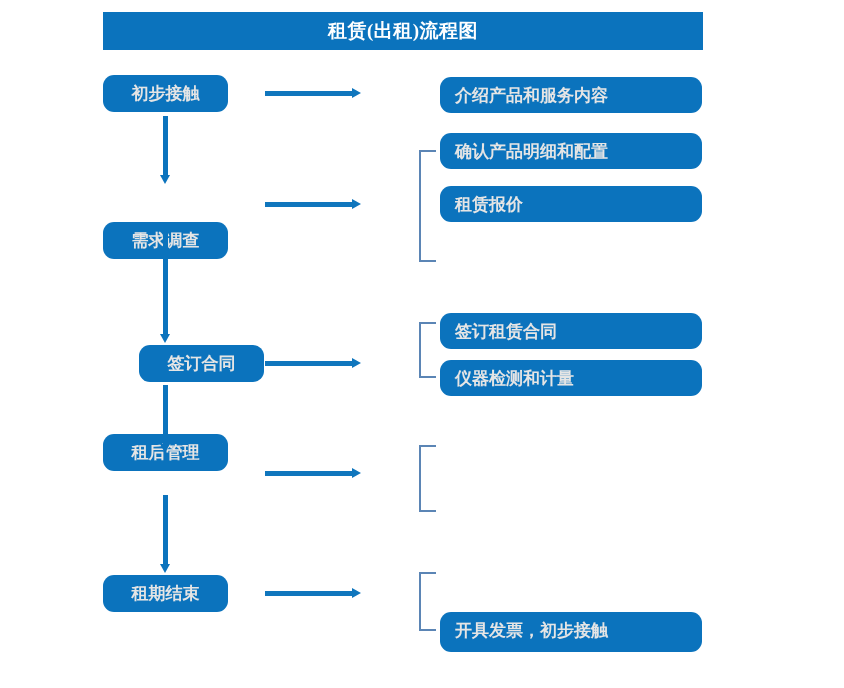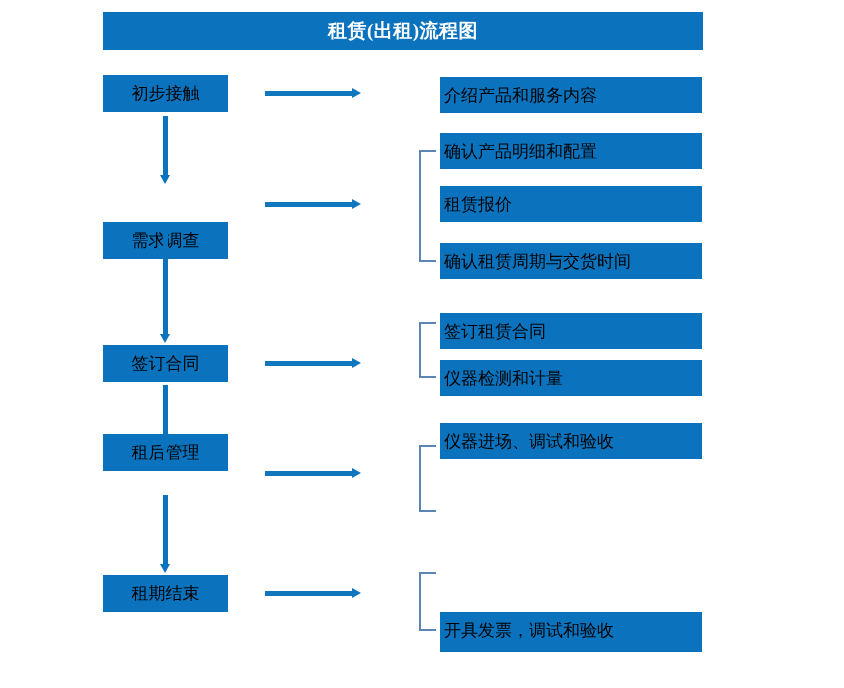--- a/index.html
+++ b/index.html
@@ -34,42 +34,43 @@
     font-weight: bold;
     display: flex;
     align-items: center;
     justify-content: center;
     letter-spacing: 0.5px;
   }
 
   .box {
     position: absolute;
     background: #0b73bd;
-    color: #000000;
-    font-weight: normal;
+    color: #e5e5e5;
+    font-weight: bold;
     display: flex;
     align-items: center;
     box-sizing: border-box;
+    border-radius: 11px;
   }
 
   .box-left {
     left: 103px;
     width: 125px;
     height: 37px;
     font-size: 17px;
     justify-content: center;
   }
 
   .box-right {
     left: 440px;
     width: 262px;
     height: 36px;
     font-size: 17px;
     justify-content: flex-start;
-    padding-left: 4px;
+    padding-left: 15px;
   }
 
   
   .v-arrow {
     position: absolute;
     left: 160px;
     width: 11px;
   }
   .v-arrow .shaft {
     position: absolute;
@@ -127,21 +128,21 @@
 </style>
 </head>
 <body>
 
 <div id="canvas">
 
   <div class="title-bar">租赁(出租)流程图</div>
 
   <div class="box box-left" style="top:75px;">初步接触</div>
   <div class="box box-left" style="top:186px;margin-top:36px;">需求调查</div>
-  <div class="box box-left" style="top:345px;">签订合同</div>
+  <div class="box box-left" style="top:345px;margin-left:36px;">签订合同</div>
   <div class="box box-left" style="top:434px;">租后管理</div>
   <div class="box box-left" style="top:575px;">租期结束</div>
 
   <div class="v-arrow" style="top:116px; height:68px;">
     <div class="shaft" style="height:59px;"></div>
     <div class="head" style="top:59px;"></div>
   </div>
   <div class="v-arrow" style="top:226px; height:117px;">
     <div class="shaft" style="height:108px;"></div>
     <div class="head" style="top:108px;"></div>
@@ -174,26 +175,24 @@
   <div class="h-arrow" style="top:588px;">
       <div class="shaft"></div>
       <div class="head"></div>
     </div>
 
   <div class="box box-right" style="top:77px;">介绍产品和服务内容</div>
 
   <div class="bracket" style="top:150px; height:112px;"></div>
   <div class="box box-right" style="top:186px;">租赁报价</div>
   <div class="box box-right" style="top:133px;">确认产品明细和配置</div>
-  <div class="box box-right" style="top:243px;">确认租赁周期与交货时间</div>
 
   <div class="bracket" style="top:322px; height:56px;"></div>
   <div class="box box-right" style="top:313px;">签订租赁合同</div>
   <div class="box box-right" style="top:360px;">仪器检测和计量</div>
 
   <div class="bracket" style="top:445px; height:67px;"></div>
-  <div class="box box-right" style="top:423px;">仪器进场、调试和验收</div>
 
   <div class="bracket" style="top:572px; height:59px;"></div>
   <div class="box box-right" style="top:580px;margin-top:36px;">仪器退租</div>
-  <div class="box box-right" style="top:612px;">开具发票，调试和验收</div>
+  <div class="box box-right" style="top:612px;">开具发票，初步接触</div>
 
 </div>
 
 </body></html>

